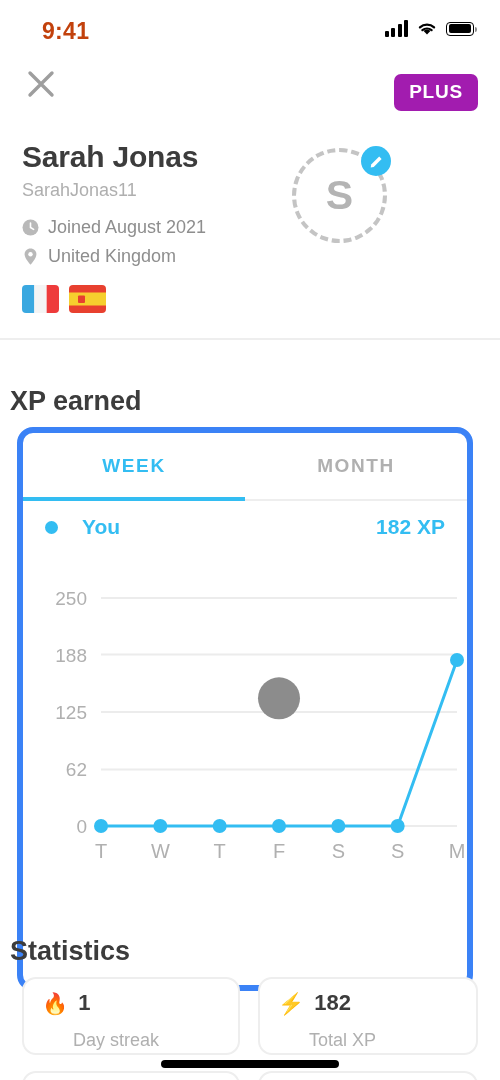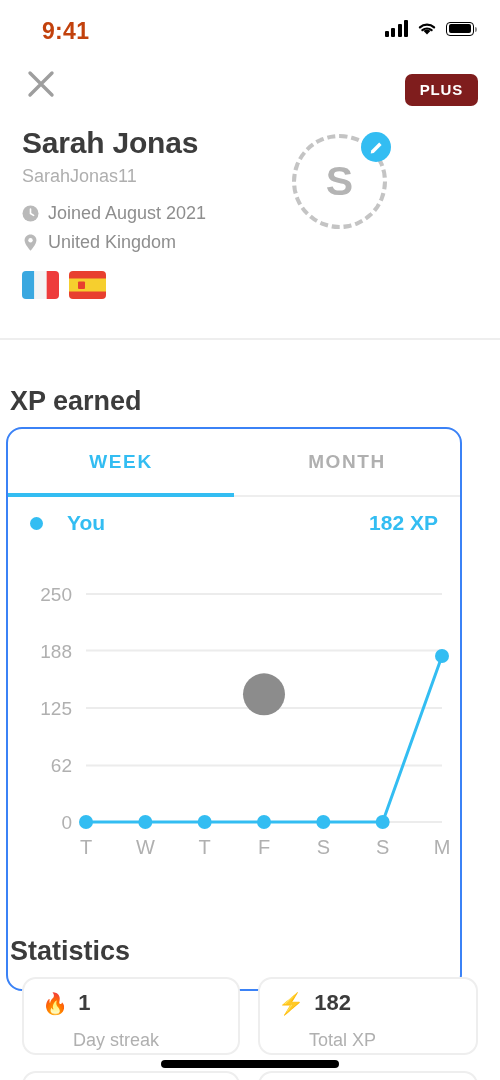--- a/index.html
+++ b/index.html
@@ -42,27 +42,27 @@
   .batt span { display: block; width: 100%; height: 100%; background: #000; border-radius: 2px; }
 
   
   .topbar { position: absolute; top: 60px; left: 0; width: 500px; height: 52px; }
   .close-btn {
     position: absolute; left: 22px; top: 5px; width: 38px; height: 38px;
     cursor: pointer;
   }
   .plus-badge {
     position: absolute; right: 22px; top: 14px;
-    background: #7f1d1d; color: #fff;
-    font-size: 15px; font-weight: bold; letter-spacing: 0.8px;
+    background: #a21caf; color: #fff;
+    font-size: 19px; font-weight: bold; letter-spacing: 0.8px;
     padding: 7px 15px 8px; border-radius: 7px; cursor: pointer;
   }
 
   
-  .profile { position: absolute; top: 116px; left: 0; width: 408px; height: 216px; }
+  .profile { position: absolute; top: 130px; left: 0; width: 408px; height: 216px; }
   .pf-name {
     position: absolute; left: 22px; top: 10px;
     font-size: 30px; font-weight: bold; color: #3c3c3c; letter-spacing: -0.2px;
   }
   .pf-handle {
     position: absolute; left: 22px; top: 50px;
     font-size: 18px; color: #afafaf;
   }
   .pf-meta { position: absolute; left: 22px; top: 83px; text-align: center; }
   .pf-row { display: flex; align-items: center; gap: 9px; height: 29px; }
@@ -92,22 +92,22 @@
 
   
   .section-title {
     position: absolute; left: 10px;
     font-size: 27px; font-weight: bold; color: #3c3c3c; margin-top: 16px;
   }
   #xp-title { top: 370px; }
   #stats-title { top: 920px; }
 
   .xp-card {
-    position: absolute; left: 6px; top: 427px; width: 456px; height: 564px;
-    border: 2px solid #3b82f6; border-radius: 16px; background: #fff;
+    position: absolute; left: 17px; top: 427px; width: 456px; height: 564px;
+    border: 6px solid #3b82f6; border-radius: 16px; background: #fff;
   }
   .tabs { position: relative; display: flex; height: 68px; border-bottom: 2px solid #eeeeee; }
   .tab {
     flex: 1; display: flex; align-items: center; justify-content: center;
     font-size: 19px; font-weight: bold; letter-spacing: 1.6px; cursor: pointer;
     color: #b0b0b0;
   }
   .tab.active { color: #33bdf2; }
   .tab-underline {
     position: absolute; left: 0; bottom: -2px; width: 50%; height: 4px; background: #33bdf2;

